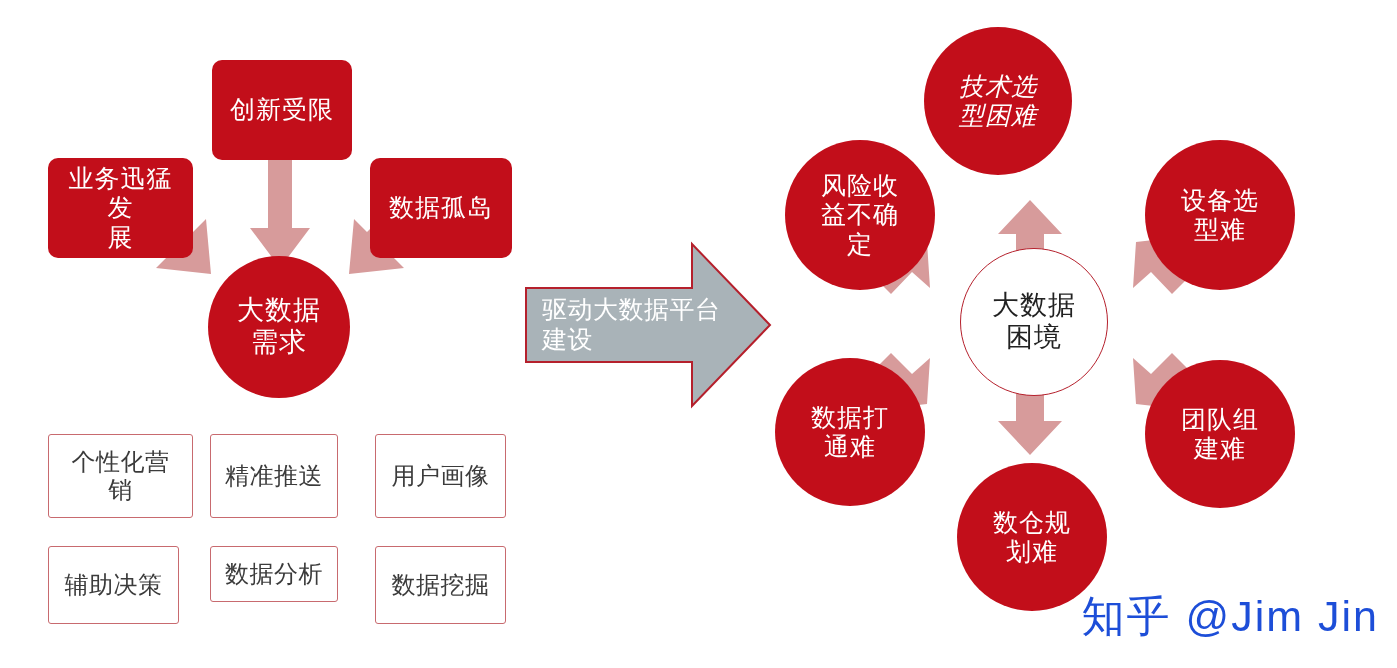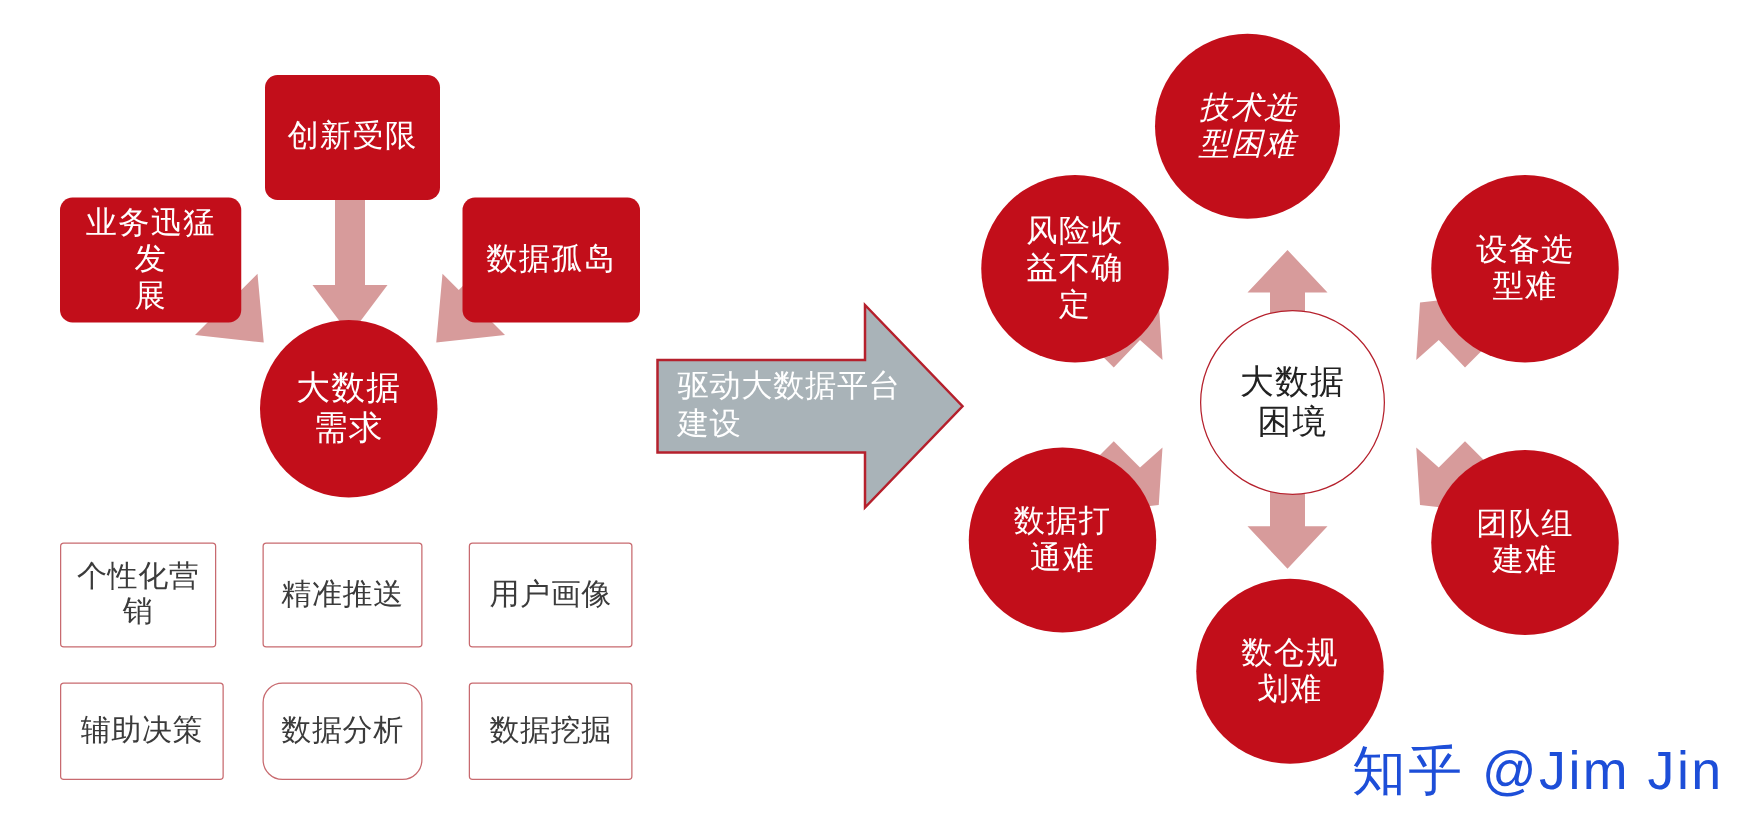--- a/index.html
+++ b/index.html
@@ -169,30 +169,30 @@
   <div class="node red-box" style="left:48px; top:158px; width:145px; height:100px;">业务迅猛发
 展</div>
 
   <div class="node red-box" style="left:212px; top:60px; width:140px; height:100px;">创新受限</div>
 
   <div class="node red-box" style="left:370px; top:158px; width:142px; height:100px;">数据孤岛</div>
 
   <div class="node red-circle" style="left:208px; top:256px; width:142px; height:142px;">大数据
 需求</div>
 
-  <div class="node outline-box" style="left:48px; top:434px; width:125px; height:84px;">个性化营
+  <div class="node outline-box" style="left:48px; top:434px; width:145px; height:84px;">个性化营
 销</div>
 
   <div class="node outline-box" style="left:210px; top:434px; width:128px; height:84px;">精准推送</div>
 
   <div class="node outline-box" style="left:375px; top:434px; width:131px; height:84px;">用户画像</div>
 
   <div class="node outline-box" style="left:48px; top:546px; width:131px; height:78px;">辅助决策</div>
 
-  <div class="node outline-box" style="left:210px; top:546px; width:128px; height:78px;border-radius:16px;">数据分析</div>
+  <div class="node outline-box" style="left:210px; top:546px; width:128px; height:56px;">数据分析</div>
 
   <div class="node outline-box" style="left:375px; top:546px; width:131px; height:78px;">数据挖掘</div>
 
   <div class="gray-arrow-wrap">
     <svg viewBox="0 0 248 170" width="248" height="170">
       <polygon points="2,48 168,48 168,4 246,85 168,166 168,122 2,122" fill="#A9B3B8" stroke="#B5202C" stroke-width="2"></polygon>
     </svg>
   </div>
   <div class="gray-arrow-label">驱动大数据平台
 建设</div>

